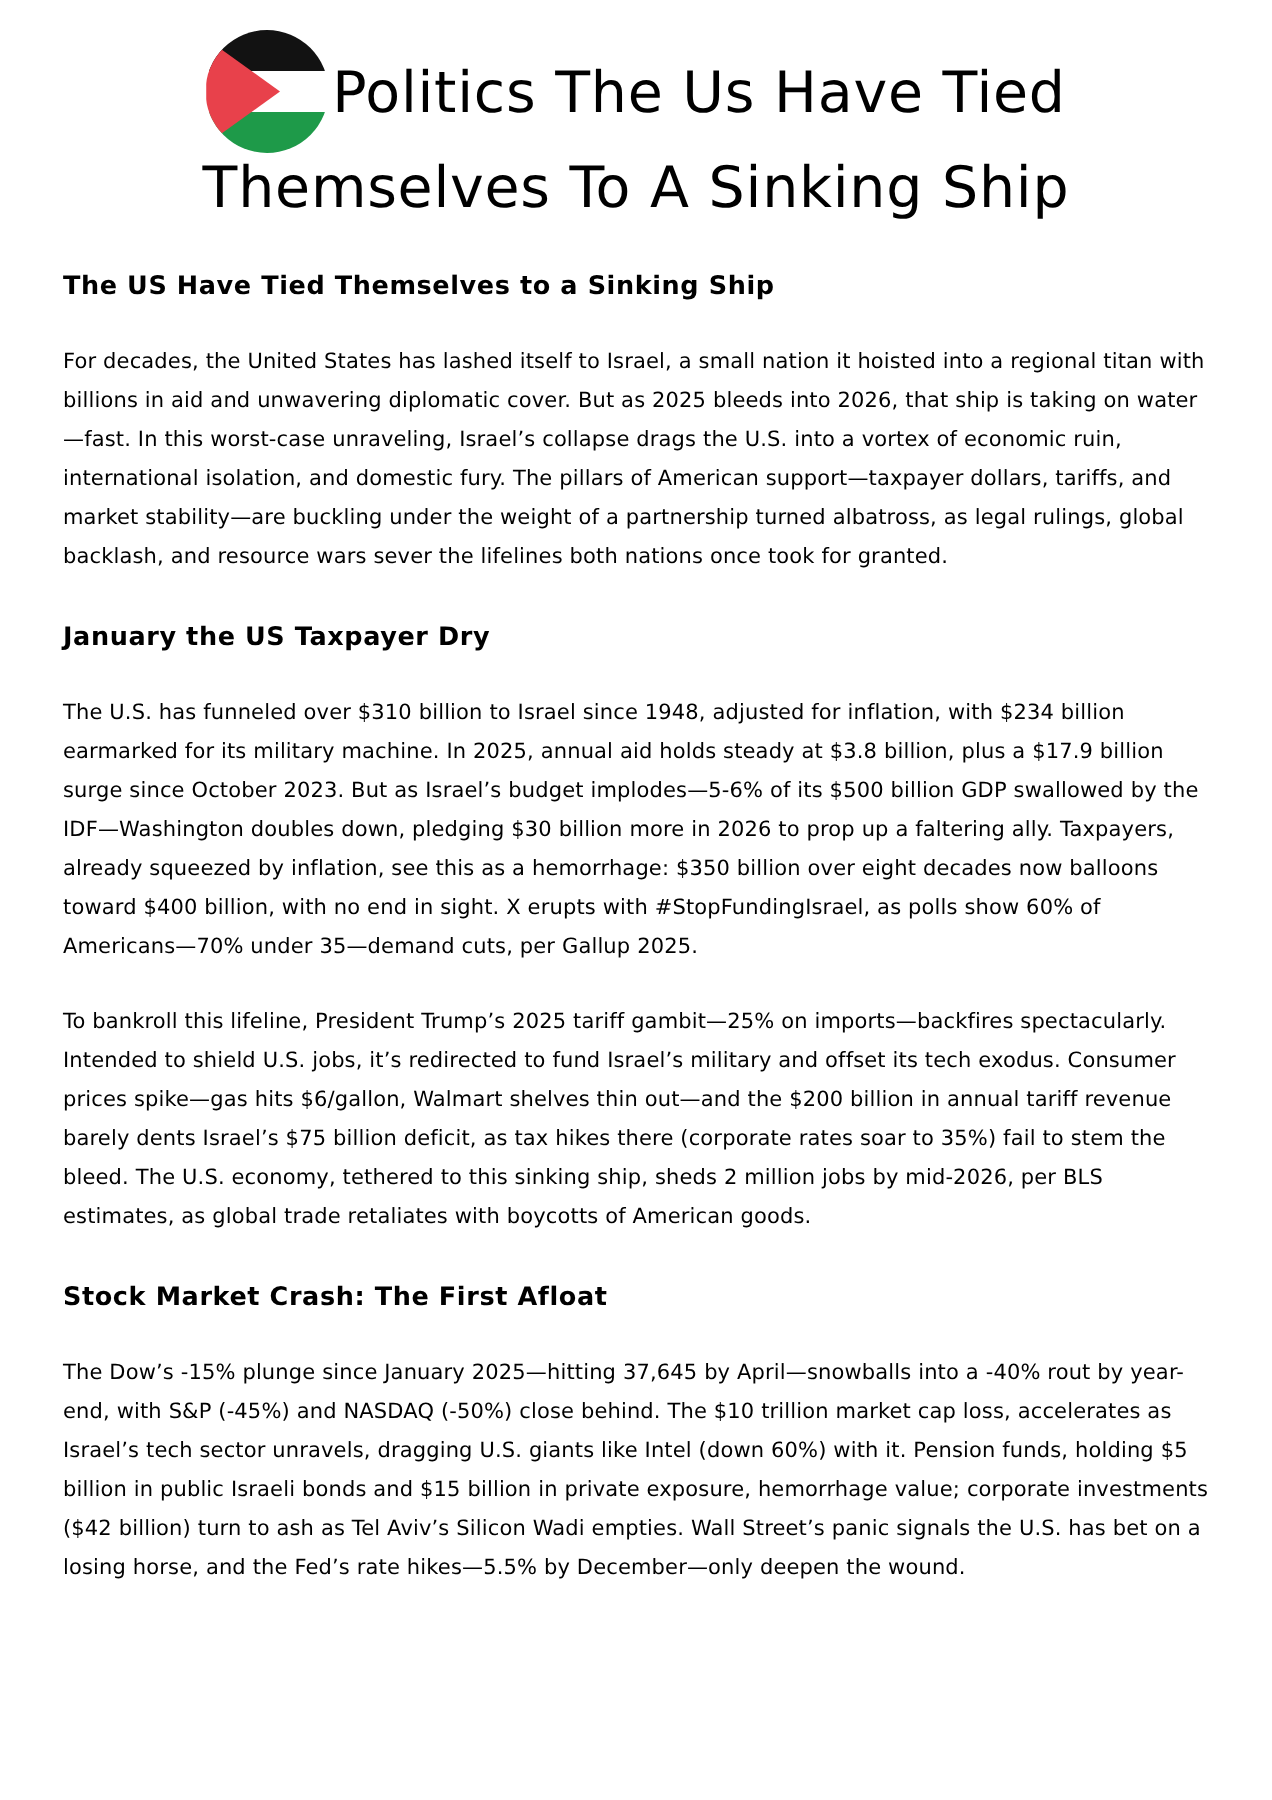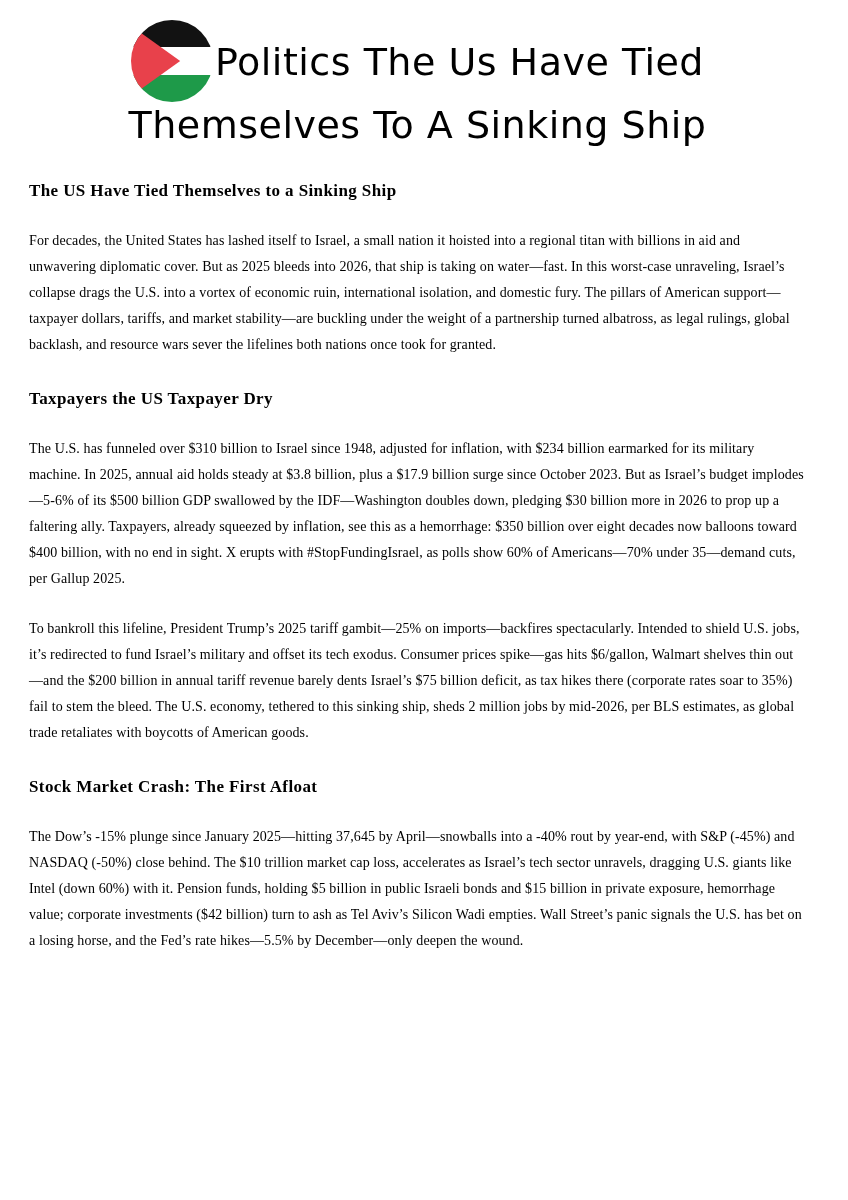--- a/index.html
+++ b/index.html
@@ -7,21 +7,21 @@
   body {
     width: 848px;
     height: 1200px;
     overflow: hidden;
     font-family: "DejaVu Sans", "Liberation Sans", sans-serif;
     color: #000000;
   }
   .page {
     width: 848px;
     height: 1176px;
-    padding: 26px 42px 0 29px;
+    padding: 26px 42px 0 42px;
     background: #ffffff;
   }
   
   .title-block {
     text-align: center;
     margin-bottom: 12px;
   }
   .title {
     font-size: 38px;
     line-height: 1.26;
@@ -48,21 +48,21 @@
       #ffffff 33.4%, #ffffff 66.6%,
       #1E9A49 66.6%, #1E9A49 100%);
   }
   .flag-triangle {
     position: absolute;
     inset: 0;
     background: #E8414B;
     clip-path: polygon(0% 7%, 60% 50%, 0% 93%);
   }
   
-  .section { margin: 0; font-family: Liberation Serif, serif; }
+  .section { margin: 0; }
   .heading {
     font-size: 17px;
     font-weight: 700;
     letter-spacing: 0.4px;
     line-height: 26px;
     margin-top: 28px;
   }
   .para {
     font-size: 14px;
     font-weight: 400;
@@ -82,21 +82,21 @@
   </header>
 
   <main>
 
     <section class="section">
       <h2 class="heading">The US Have Tied Themselves to a Sinking Ship</h2>
       <p class="para">For decades, the United States has lashed itself to Israel, a small nation it hoisted into a regional titan with billions in aid and unwavering diplomatic cover. But as 2025 bleeds into 2026, that ship is taking on water—fast. In this worst-case unraveling, Israel’s collapse drags the U.S. into a vortex of economic ruin, international isolation, and domestic fury. The pillars of American support—taxpayer dollars, tariffs, and market stability—are buckling under the weight of a partnership turned albatross, as legal rulings, global backlash, and resource wars sever the lifelines both nations once took for granted.</p>
     </section>
 
     <section class="section">
-      <h2 class="heading">Taxpayers the US Taxpayer Dry</h2>
+      <h2 class="heading">January the US Taxpayer Dry</h2>
       <p class="para">The U.S. has funneled over $310 billion to Israel since 1948, adjusted for inflation, with $234 billion earmarked for its military machine. In 2025, annual aid holds steady at $3.8 billion, plus a $17.9 billion surge since October 2023. But as Israel’s budget implodes—5-6% of its $500 billion GDP swallowed by the IDF—Washington doubles down, pledging $30 billion more in 2026 to prop up a faltering ally. Taxpayers, already squeezed by inflation, see this as a hemorrhage: $350 billion over eight decades now balloons toward $400 billion, with no end in sight. X erupts with #StopFundingIsrael, as polls show 60% of Americans—70% under 35—demand cuts, per Gallup 2025.</p>
     </section>
 
     <section class="section">
       <p class="para">To bankroll this lifeline, President Trump’s 2025 tariff gambit—25% on imports—backfires spectacularly. Intended to shield U.S. jobs, it’s redirected to fund Israel’s military and offset its tech exodus. Consumer prices spike—gas hits $6/gallon, Walmart shelves thin out—and the $200 billion in annual tariff revenue barely dents Israel’s $75 billion deficit, as tax hikes there (corporate rates soar to 35%) fail to stem the bleed. The U.S. economy, tethered to this sinking ship, sheds 2 million jobs by mid-2026, per BLS estimates, as global trade retaliates with boycotts of American goods.</p>
     </section>
 
     <section class="section">
       <h2 class="heading">Stock Market Crash: The First Afloat</h2>
       <p class="para">The Dow’s -15% plunge since January 2025—hitting 37,645 by April—snowballs into a -40% rout by year-end, with S&amp;P (-45%) and NASDAQ (-50%) close behind. The $10 trillion market cap loss, accelerates as Israel’s tech sector unravels, dragging U.S. giants like Intel (down 60%) with it. Pension funds, holding $5 billion in public Israeli bonds and $15 billion in private exposure, hemorrhage value; corporate investments ($42 billion) turn to ash as Tel Aviv’s Silicon Wadi empties. Wall Street’s panic signals the U.S. has bet on a losing horse, and the Fed’s rate hikes—5.5% by December—only deepen the wound.</p>

